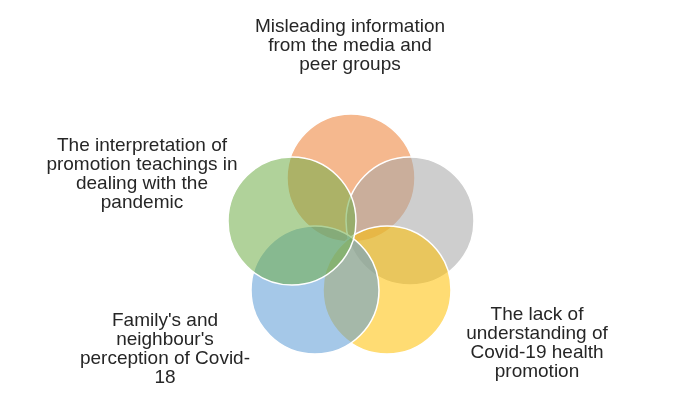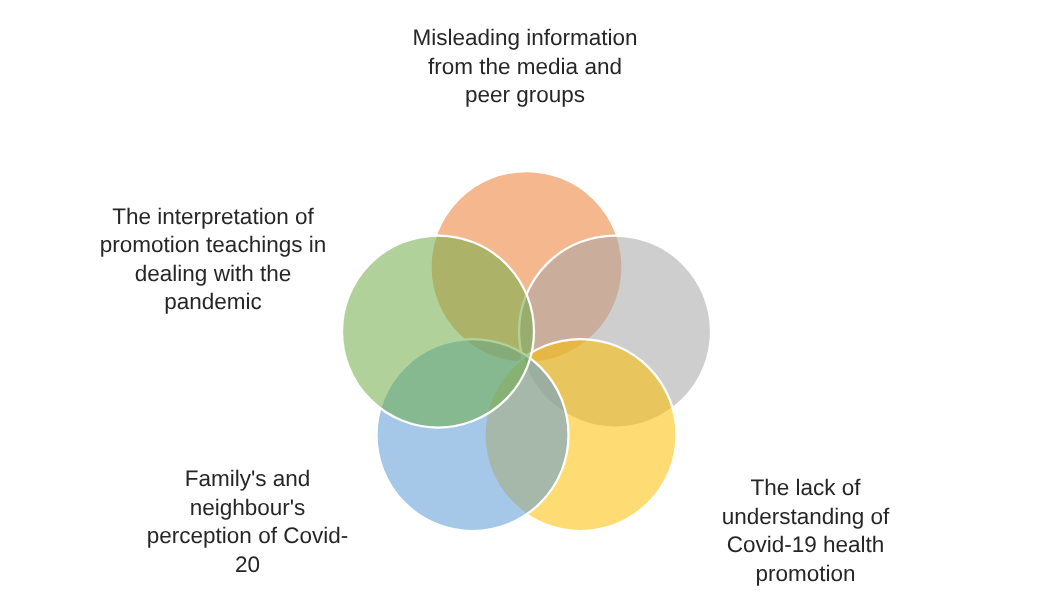--- a/index.html
+++ b/index.html
@@ -21,30 +21,30 @@
     top: 0;
   }
   .venn-circle {
     fill-opacity: 0.55;
     stroke-width: 1.5;
   }
   .label {
     position: absolute;
     width: 200px;
     text-align: center;
-    font-size: 15px;
+    font-size: 19px;
     line-height: 19px;
     color: #262626;
     white-space: pre-line;
   }
   .label-top         { left: 250px; top: 16px;  }
   .label-upper-left  { left: 42px;  top: 135px; }
   .label-upper-right { left: 460px; top: 146px; }
   .label-lower-left  { left: 65px;  top: 310px; }
-  .label-lower-right { left: 437px; top: 316px; text-align: center; }
+  .label-lower-right { left: 437px; top: 304px; text-align: center; }
 </style>
 </head>
 <body>
 
 <div class="canvas">
 
   <svg class="venn-svg" width="700" height="400" viewBox="0 0 700 400">
     <circle class="venn-circle" cx="351" cy="178" r="64" fill="#ED7D31" stroke="#FFFFFF"></circle>
     <circle class="venn-circle" cx="410" cy="221" r="64" fill="#A5A5A5" stroke="#FFFFFF"></circle>
     <circle class="venn-circle" cx="387" cy="290" r="64" fill="#FFC000" stroke="#FFFFFF"></circle>
@@ -58,20 +58,20 @@
 
 
   <div class="label label-lower-right">The lack of
 understanding of
 Covid-19 health
 promotion</div>
 
   <div class="label label-lower-left">Family's and
 neighbour's
 perception of Covid-
-20</div>
+18</div>
 
   <div class="label label-upper-left">The interpretation of
 promotion teachings in
 dealing with the
 pandemic</div>
 
 </div>
 
 </body></html>

